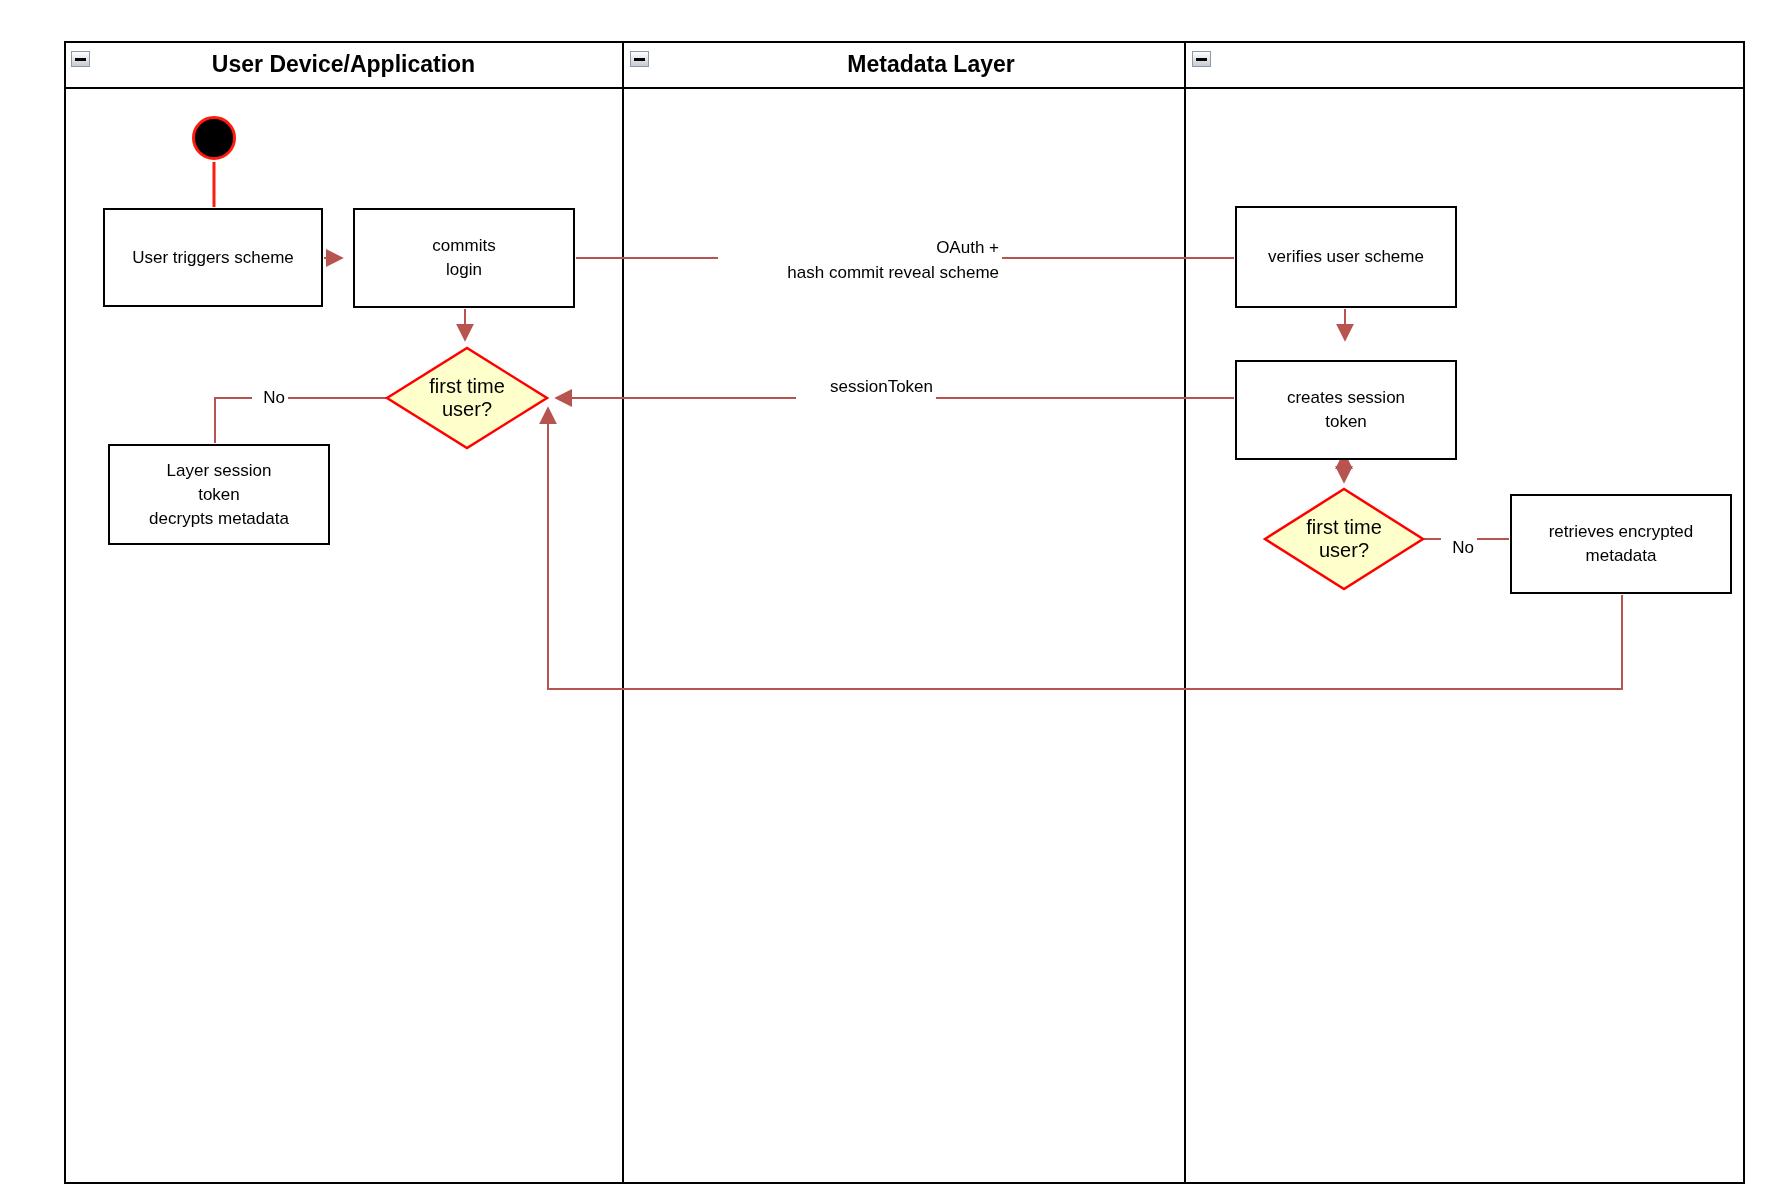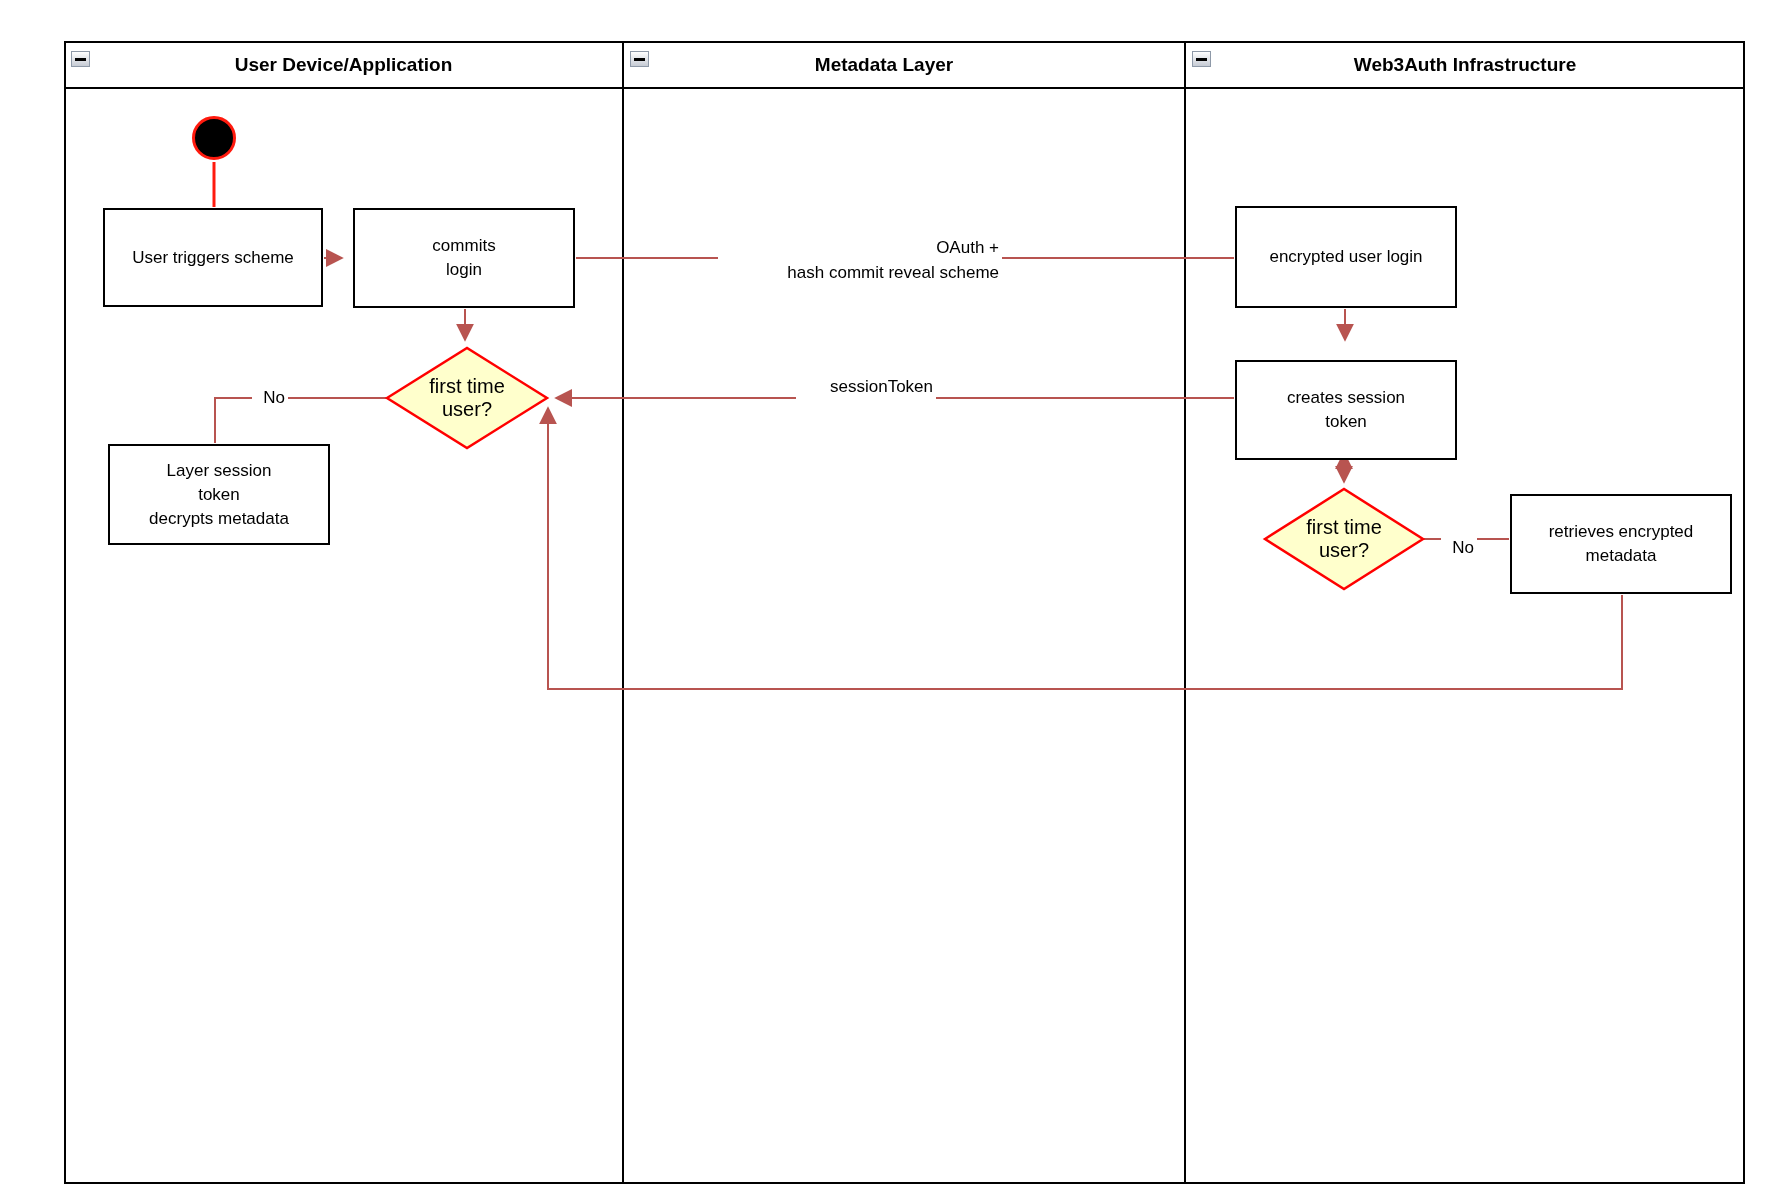--- a/index.html
+++ b/index.html
@@ -10,21 +10,21 @@
   }
   .frame {
     position:absolute; left:64px; top:41px; width:1681px; height:1143px;
     border:2px solid #000; box-sizing:border-box; background:#fff;
   }
   .vdiv { position:absolute; top:41px; width:2px; height:1143px; background:#000; }
   .hline { position:absolute; left:64px; top:87px; width:1681px; height:2px; background:#000; }
   .lane-header {
     position:absolute; top:41px; height:47px;
     display:flex; align-items:center; justify-content:center;
-    font-size:19px; font-weight:bold;
+    font-size:23px; font-weight:bold;
   }
   .collapse {
     position:absolute; top:51px; width:19px; height:16px;
     border:1px solid #8e99a8; background:linear-gradient(#ffffff,#c6cbd4);
     box-sizing:border-box; display:flex; align-items:center; justify-content:center;
     cursor:pointer;
   }
   .collapse .minus { width:11px; height:3px; background:#000; }
   .node {
     position:absolute; background:#fff; border:2px solid #000; box-sizing:border-box;
@@ -57,25 +57,22 @@
 <div class="canvas">
 
   <div class="frame"></div>
   <div class="vdiv" style="left:622px;"></div>
   <div class="vdiv" style="left:1184px;"></div>
   <div class="hline"></div>
 
   <div class="lane-header" style="left:64px; width:559px;">
     <span>User Device/Application</span>
   </div>
-  <div class="lane-header" style="left:593px; width:562px;padding-left:10px;">
+  <div class="lane-header" style="left:640px; width:562px;padding-left:10px;">
     <span>Metadata Layer</span>
-  </div>
-  <div class="lane-header" style="left:1185px; width:560px;">
-    <span>Web3Auth Infrastructure</span>
   </div>
 
   <div class="collapse" style="left:71px;">
       <div class="minus"></div>
     </div>
   <div class="collapse" style="left:630px;">
       <div class="minus"></div>
     </div>
   <div class="collapse" style="left:1192px;">
       <div class="minus"></div>
@@ -116,21 +113,21 @@
 
   <div class="node" style="left:103px; top:208px; width:220px; height:99px;">User triggers scheme</div>
 
   <div class="node" style="left:353px; top:208px; width:222px; height:100px;">commits
 login</div>
 
   <div class="node" style="left:108px; top:444px; width:222px; height:101px;">Layer session
 token
 decrypts metadata</div>
 
-  <div class="node" style="left:1235px; top:206px; width:222px; height:102px;">encrypted user login</div>
+  <div class="node" style="left:1235px; top:206px; width:222px; height:102px;">verifies user scheme</div>
 
   <div class="node" style="left:1235px; top:360px; width:222px; height:100px;">creates session
 token</div>
 
   <div class="node" style="left:1510px; top:494px; width:222px; height:100px;">retrieves encrypted
 metadata</div>
 
   <div class="decision-text" style="left:387px; top:352px; width:160px; height:92px;">first time
 user?</div>
   <div class="decision-text" style="left:1265px; top:493px; width:158px; height:92px;">first time

